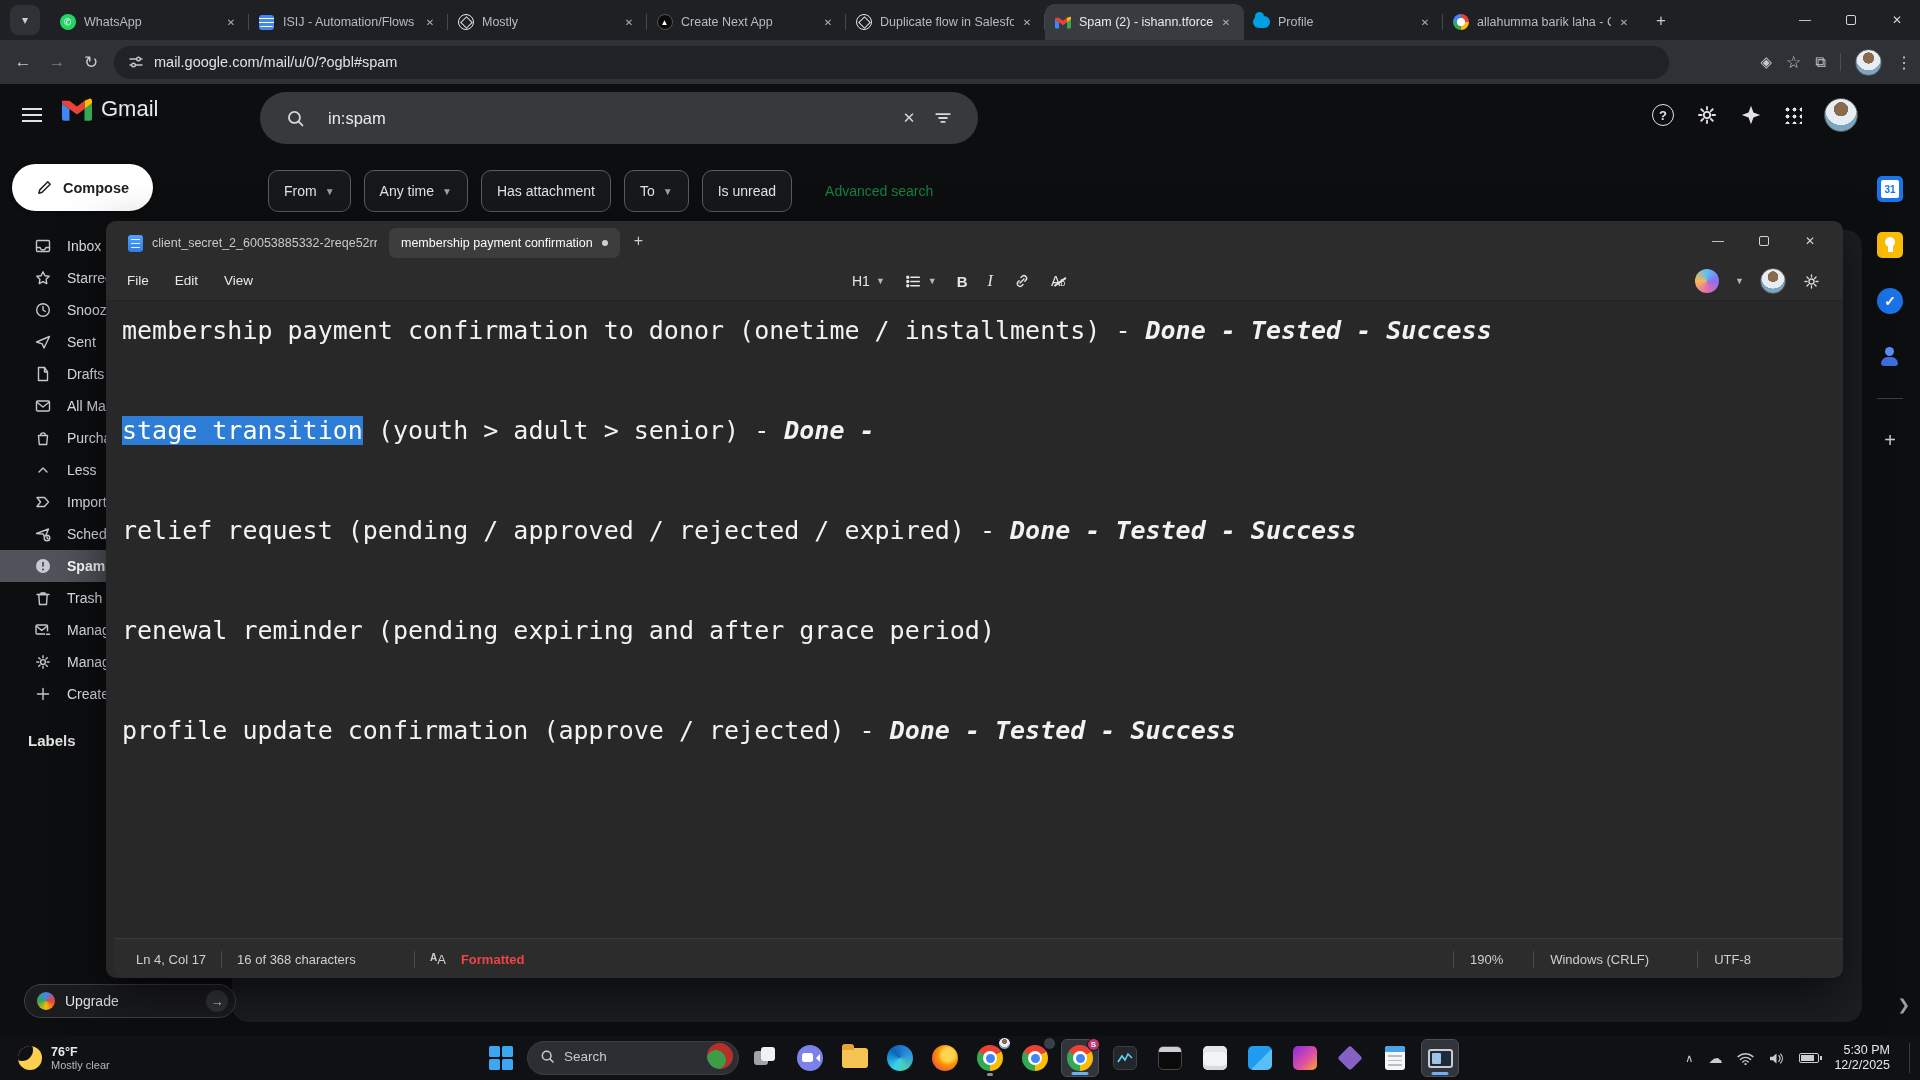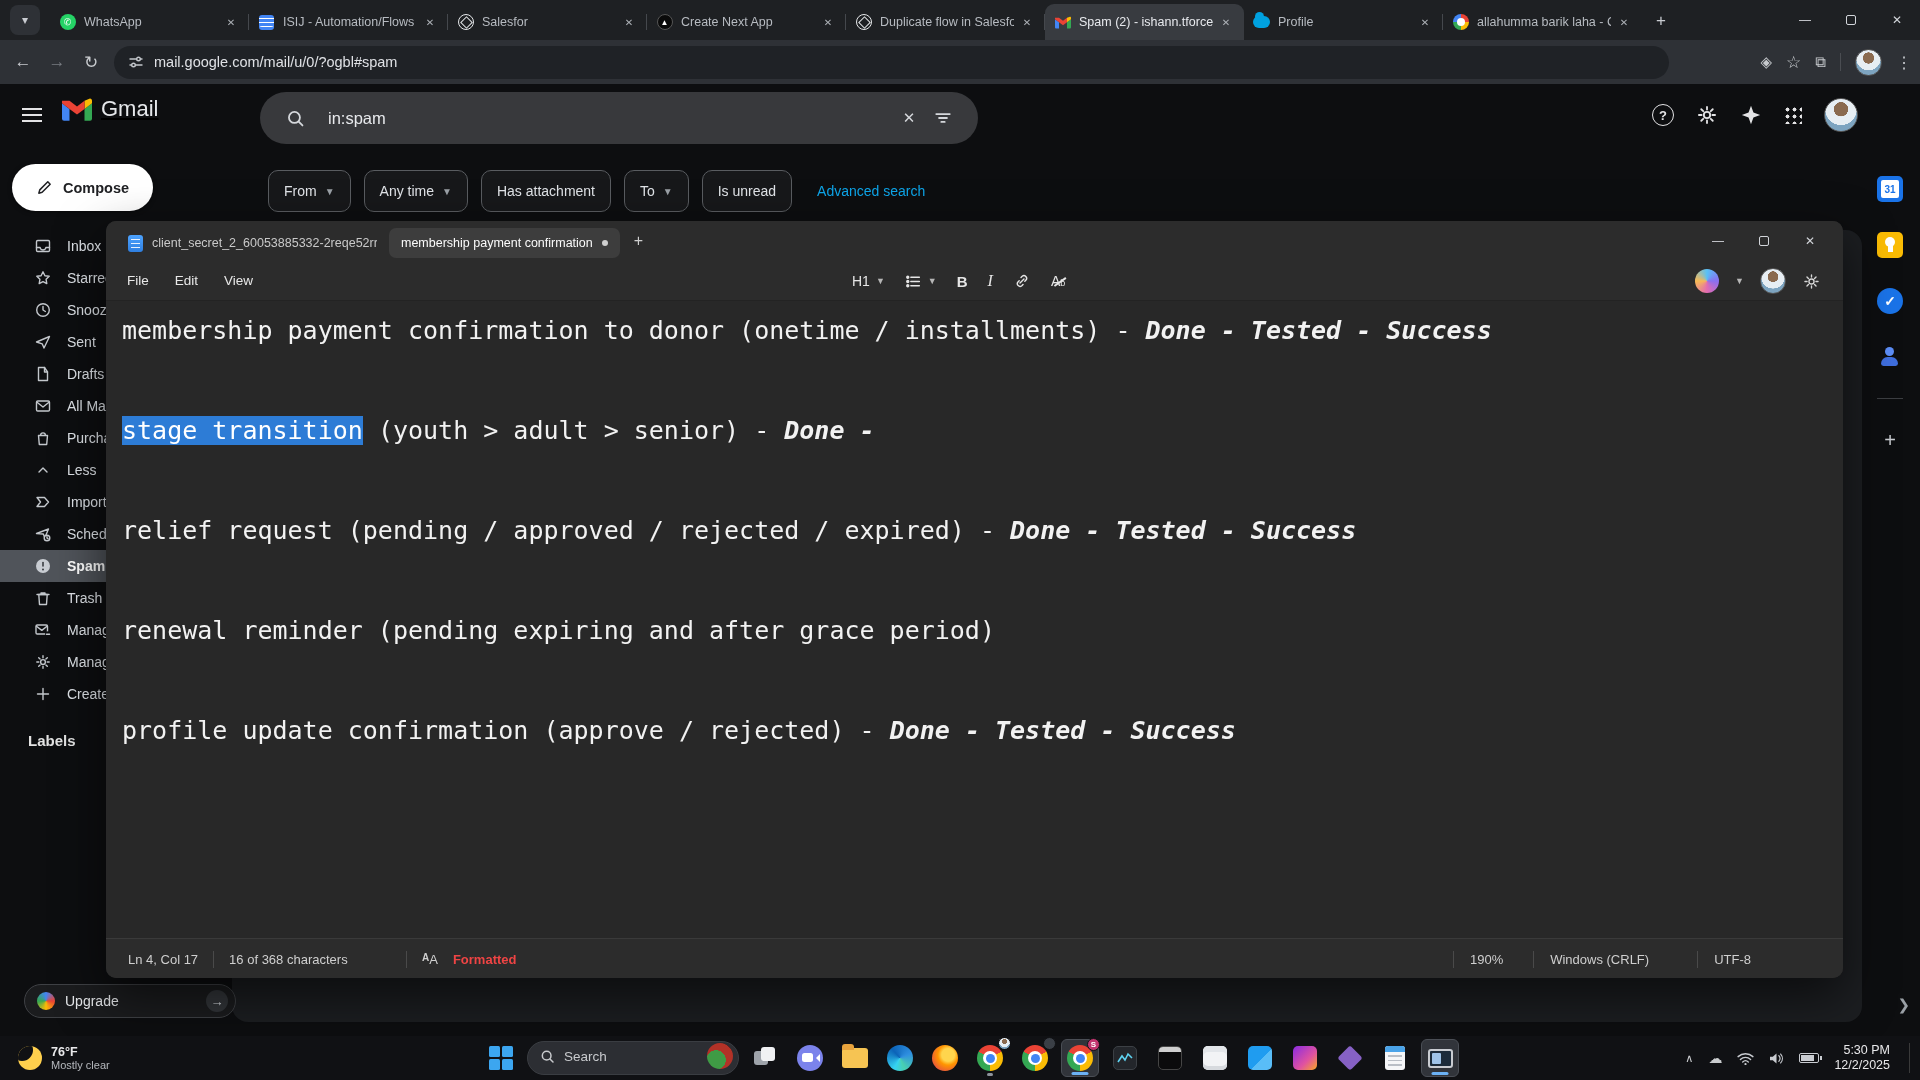--- a/index.html
+++ b/index.html
@@ -49,21 +49,21 @@
   .gsic{width:34px;height:34px;display:flex;align-items:center;justify-content:center;flex:0 0 auto;}
   .gmail-right{position:absolute;right:62px;top:14px;display:flex;align-items:center;gap:22px;}
   .helpq{width:22px;height:22px;border:1.8px solid #e3e3e5;border-radius:50%;color:#e3e3e5;font-size:13px;font-weight:bold;
     display:flex;align-items:center;justify-content:center;}
   .gridic{width:18px;height:18px;background-image:radial-gradient(circle,#e3e3e5 1.9px,transparent 2.1px);
     background-size:7px 7px;background-position:0 0;}
   .chips{position:absolute;left:268px;top:86px;display:flex;align-items:center;gap:13px;}
   .chip{height:42px;border:1px solid #595c60;border-radius:10px;display:flex;align-items:center;padding:0 15px;
     color:#e0e3e7;font-size:14px;gap:8px;background:#17181a;}
   .chip .dd{color:#9aa0a6;font-size:10px;}
-  .advs{color:#0ea5e9;font-size:14px;margin-left:12px;}
+  .advs{color:#15803d;font-size:14px;margin-left:20px;}
   .compose{position:absolute;left:12px;top:80px;width:141px;height:47px;background:#fff;border-radius:24px;
     display:flex;align-items:center;justify-content:center;gap:10px;color:#202124;font-size:14.5px;font-weight:bold;
     box-shadow:0 1px 4px rgba(0,0,0,.5);}
   .sb{position:absolute;left:0;top:146px;width:250px;}
   .sbrow{height:32px;display:flex;align-items:center;padding-left:34px;gap:15px;color:#dfe3e8;font-size:14px;
     border-radius:0 16px 16px 0;}
   .sbrow.active{background:#50545a;color:#fff;font-weight:bold;}
   .sbic{width:18px;height:18px;flex:0 0 auto;display:flex;align-items:center;justify-content:center;}
   .sblabels{position:absolute;left:28px;top:648px;color:#e3e3e3;font-size:15px;font-weight:bold;}
   .upgrade{position:absolute;left:24px;top:900px;width:212px;height:34px;border:1px solid #3f4145;border-radius:17px;
@@ -111,21 +111,21 @@
   .np-tools{position:absolute;left:746px;top:40px;height:40px;display:flex;align-items:center;gap:20px;color:#e6e6e6;}
   .nptool{display:flex;align-items:center;gap:6px;font-size:14px;}
   .nptool .dd{font-size:9px;color:#b6b6b6;}
   .np-tools-right{position:absolute;right:22px;top:40px;height:40px;display:flex;align-items:center;gap:16px;}
   .copilot{width:24px;height:24px;border-radius:50%;
     background:conic-gradient(#57c1f7,#8a6ff0,#e36bb1,#f7b955,#57c1f7);}
   .np-edit{position:absolute;left:0;top:81px;right:0;bottom:40px;background:#282828;overflow:hidden;}
   .line{position:absolute;left:16px;font-family:"DejaVu Sans Mono",monospace;font-size:25px;color:#f2f2f2;white-space:pre;}
   .bi{font-weight:bold;font-style:italic;}
   .seltxt{background:#2d7cd6;color:#fff;}
-  .np-status{position:absolute;left:0;bottom:0;right:0;height:40px;background:#2c2c2c;border-top:1px solid #3a3a3a;
+  .np-status{position:absolute;left:8px;bottom:0;right:0;height:40px;background:#2c2c2c;border-top:1px solid #3a3a3a;
     border-radius:0 0 10px 10px;color:#cfcfcf;font-size:13px;}
   .stg{position:absolute;top:0;height:40px;display:flex;align-items:center;gap:15px;}
   .stsep{width:1px;height:17px;background:#4a4a4a;}
   .aa{font-size:13px;color:#cfcfcf;}
   .aa b{font-size:10px;vertical-align:top;}
 
   
   .taskbar{position:absolute;left:0;right:0;bottom:0;height:44px;background:#101114;z-index:10;}
   .weather{position:absolute;left:10px;top:0;height:44px;display:flex;align-items:center;gap:9px;padding:0 8px;}
   .moon{width:24px;height:24px;border-radius:50%;background:#ffd04d;position:relative;overflow:hidden;}
@@ -217,21 +217,21 @@
           <span class="f-doc"></span>
         </span>
       <span class="ttl">ISIJ - Automation/Flows S</span>
       <span class="tclose">✕</span>
         <span class="sep"></span>
     </div>
     <div class="tab">
       <span class="fav">
           <span class="f-gpt"></span>
         </span>
-      <span class="ttl">Salesfor</span>
+      <span class="ttl">Mostly</span>
       <span class="tclose">✕</span>
         <span class="sep"></span>
     </div>
     <div class="tab">
       <span class="fav">
           <span class="f-next">▲</span>
         </span>
       <span class="ttl">Create Next App</span>
       <span class="tclose">✕</span>
         <span class="sep"></span>

